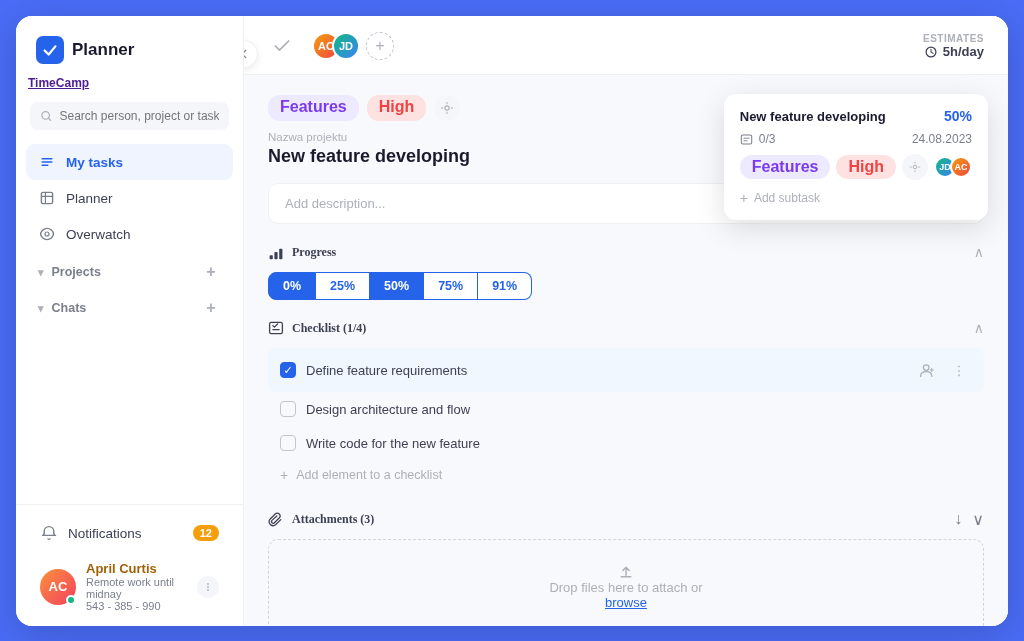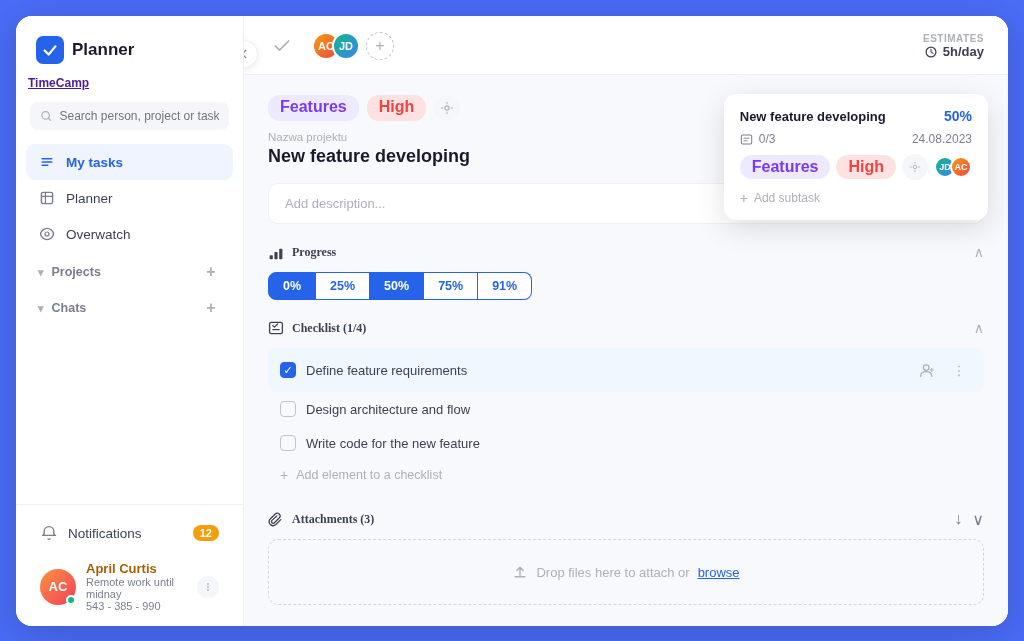--- a/index.html
+++ b/index.html
@@ -421,23 +421,24 @@
       color: #7a7f8c;
       font-size: 16px;
     }
     .drop-zone {
       border: 1.5px dashed #d1d5e0;
       border-radius: 10px;
       padding: 24px;
       display: flex;
       align-items: center;
       justify-content: center;
-      gap: 8px;
+      gap: 0;
       font-size: 13px;
       color: #adb0b8;
+      flex-direction: column;
     }
     .drop-zone a {
       color: #2563eb;
       text-decoration: underline;
       cursor: pointer;
     }
     
     .tooltip-card {
       position: absolute;
       top: 78px;

